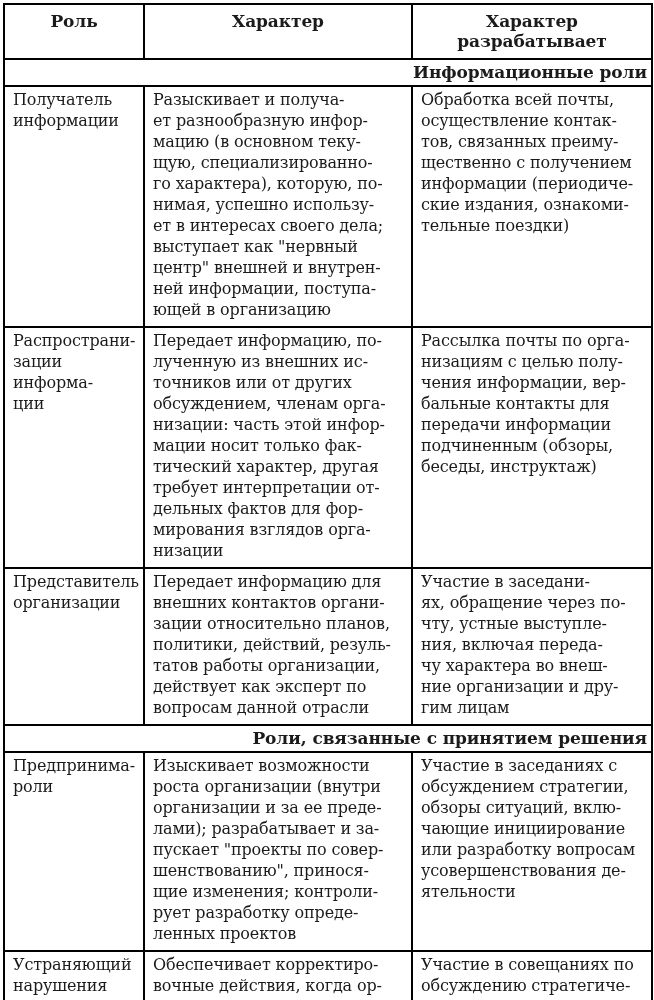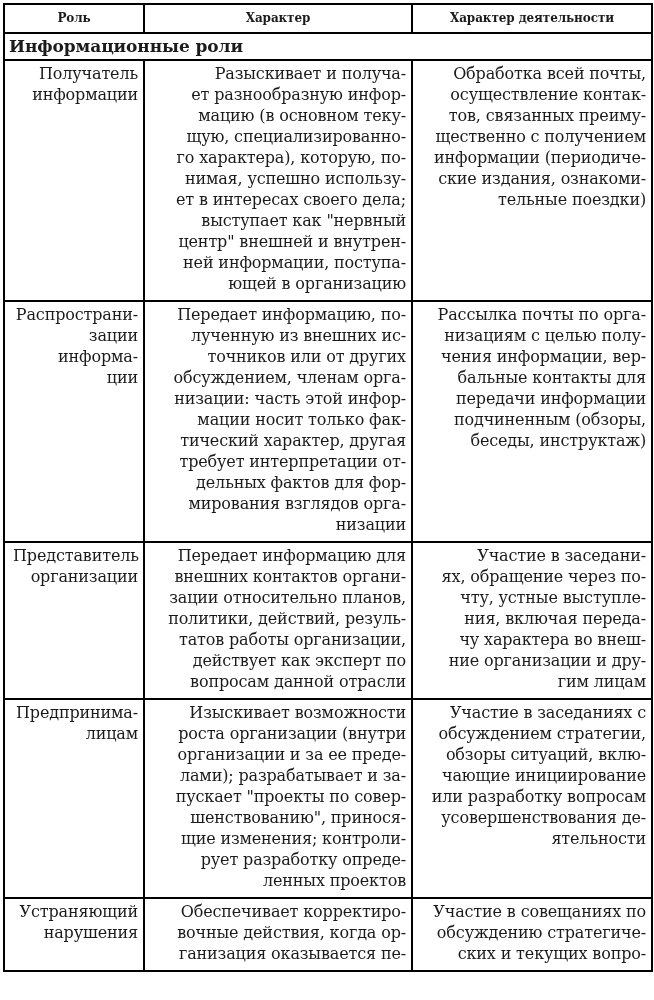--- a/index.html
+++ b/index.html
@@ -30,57 +30,57 @@
   table.roles col.c-role { width: 140px; }
   table.roles col.c-desc { width: 268px; }
   table.roles col.c-act  { width: 240px; }
   table.roles th,
   table.roles td {
     border: 2px solid #000000;
     vertical-align: top;
     box-sizing: border-box;
   }
   th.col-header {
-    font-size: 12px;
+    font-size: 17px;
     font-weight: bold;
     text-align: center;
     padding: 6px 4px 7px 4px;
     letter-spacing: -0.1px;
   }
   td.section-title {
     font-size: 17px;
     font-weight: bold;
-    text-align: left;
+    text-align: right;
     padding: 2px 4px 3px 4px;
     letter-spacing: -0.1px;
   }
   td.cell {
     font-size: 16px;
     line-height: 21px;
     letter-spacing: -0.15px;
     padding: 2px 5px 6px 8px;
     white-space: pre-line;
-    text-align: right;
+    text-align: left;
   }
 </style>
 </head>
 <body>
 
 <div class="page">
   <table class="roles">
     <colgroup>
       <col class="c-role">
       <col class="c-desc">
       <col class="c-act">
     </colgroup>
     <thead>
       <tr>
         <th class="col-header">Роль</th>
         <th class="col-header">Характер</th>
-        <th class="col-header">Характер деятельности</th>
+        <th class="col-header">Характер разрабатывает</th>
       </tr>
     </thead>
     <tbody>
       <tr>
         <td class="section-title" colspan="3">Информационные роли</td>
       </tr>
       <tr>
         <td class="cell">Получатель
 информации</td>
         <td class="cell">Разыскивает и получа-
@@ -137,22 +137,25 @@
 вопросам данной отрасли</td>
         <td class="cell">Участие в заседани-
 ях, обращение через по-
 чту, устные выступле-
 ния, включая переда-
 чу характера во внеш-
 ние организации и дру-
 гим лицам</td>
       </tr>
       <tr>
+        <td class="section-title" colspan="3">Роли, связанные с принятием решения</td>
+      </tr>
+      <tr>
         <td class="cell">Предпринима-
-лицам</td>
+роли</td>
         <td class="cell">Изыскивает возможности
 роста организации (внутри
 организации и за ее преде-
 лами); разрабатывает и за-
 пускает "проекты по совер-
 шенствованию", принося-
 щие изменения; контроли-
 рует разработку опреде-
 ленных проектов</td>
         <td class="cell">Участие в заседаниях с

